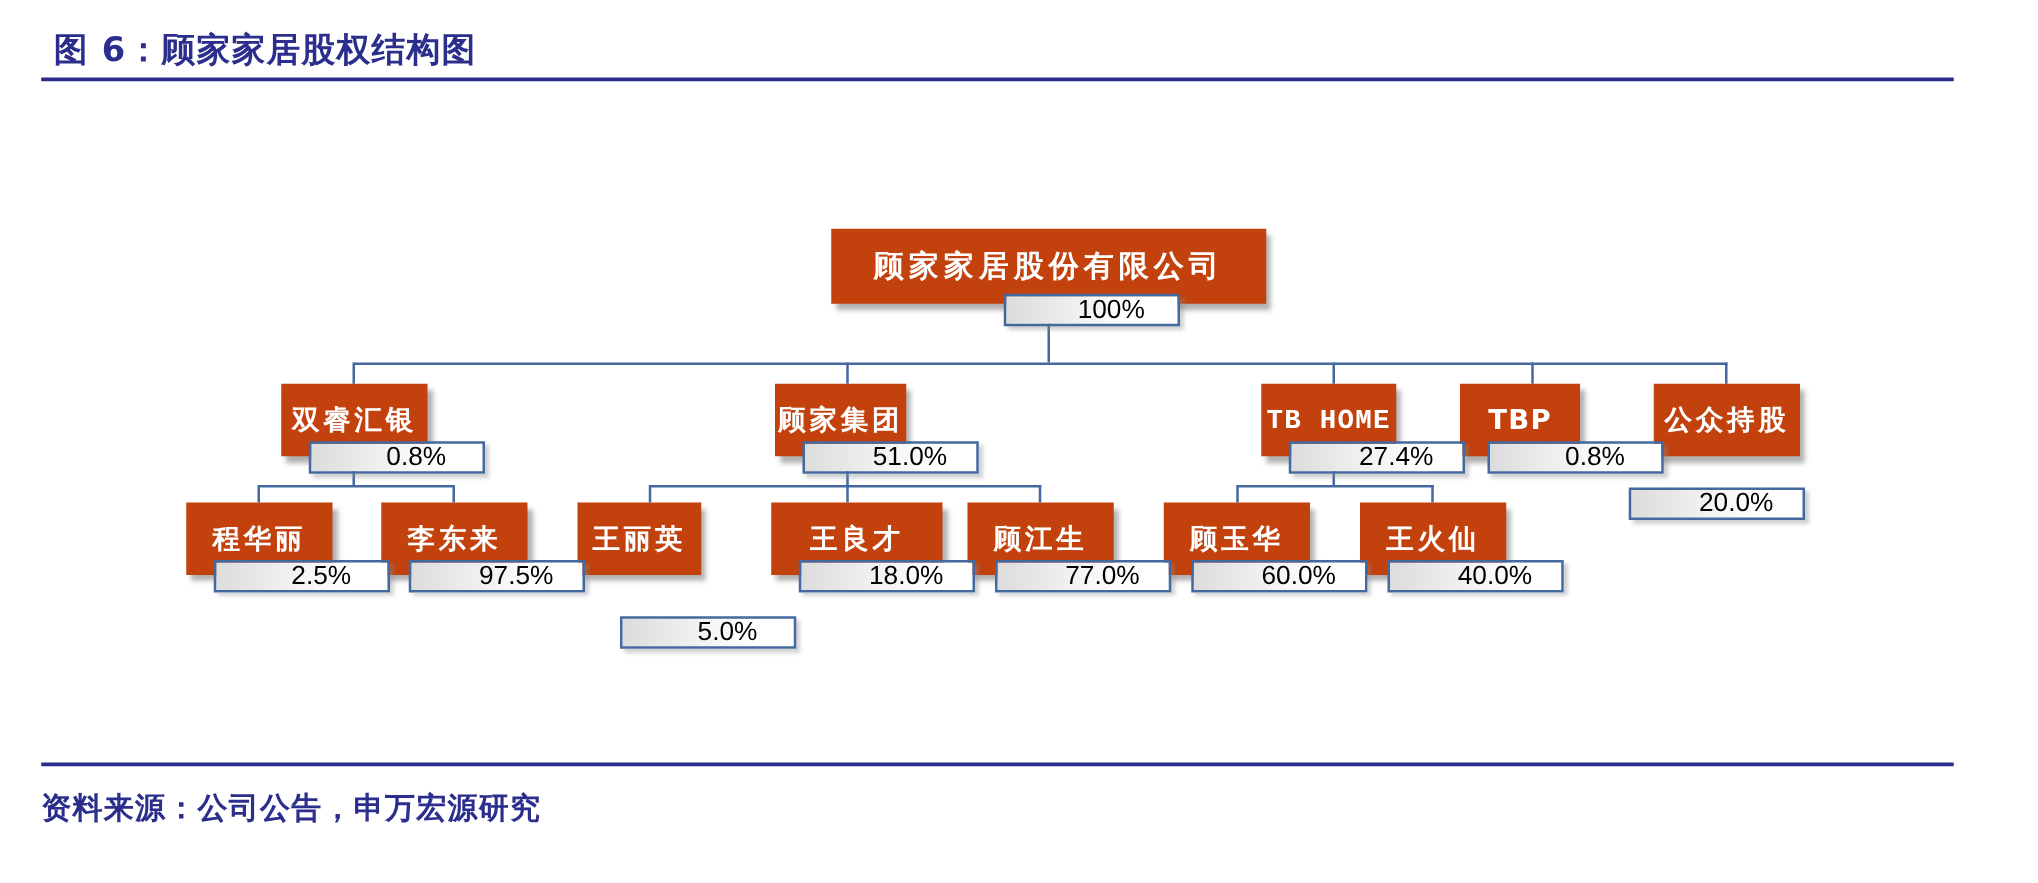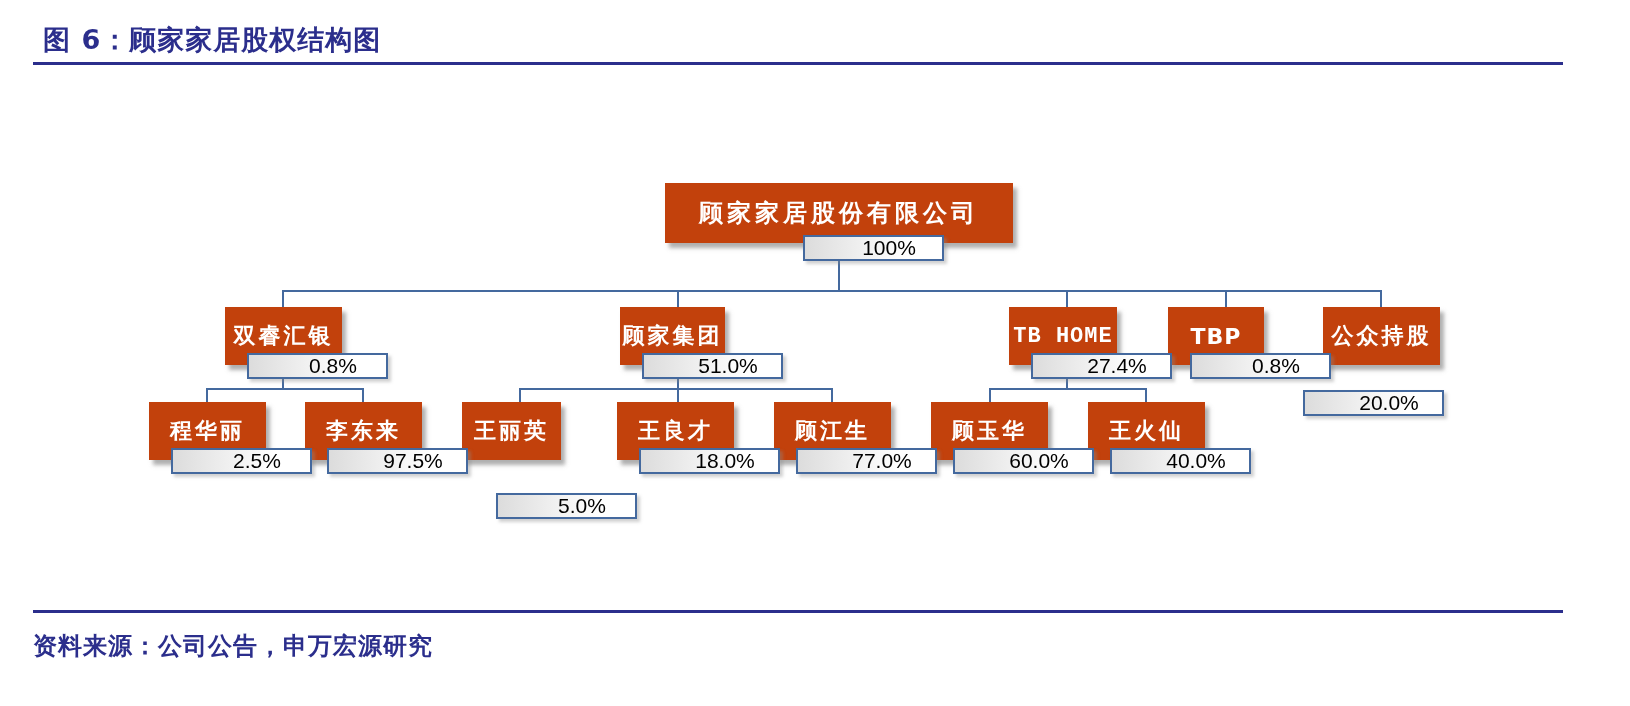--- a/index.html
+++ b/index.html
@@ -145,21 +145,21 @@
 
   <div class="node-box" style="left:149px; top:402px; width:117px;">程华丽</div>
   <div class="pct-box" style="left:171px; top:448px;">2.5%</div>
 
   <div class="node-box" style="left:305px; top:402px; width:117px;">李东来</div>
   <div class="pct-box" style="left:327px; top:448px;">97.5%</div>
 
   <div class="node-box" style="left:462px; top:402px; width:99px;">王丽英</div>
   <div class="pct-box" style="left:496px; top:448px;margin-top:45px;">5.0%</div>
 
-  <div class="node-box" style="left:617px; top:402px; width:117px;">王良才</div>
+  <div class="node-box" style="left:617px; top:402px; width:137px;">王良才</div>
   <div class="pct-box" style="left:639px; top:448px;">18.0%</div>
 
   <div class="node-box" style="left:774px; top:402px; width:117px;">顾江生</div>
   <div class="pct-box" style="left:796px; top:448px;">77.0%</div>
 
   <div class="node-box" style="left:931px; top:402px; width:117px;">顾玉华</div>
   <div class="pct-box" style="left:953px; top:448px;">60.0%</div>
 
   <div class="node-box" style="left:1088px; top:402px; width:117px;">王火仙</div>
   <div class="pct-box" style="left:1110px; top:448px;">40.0%</div>

